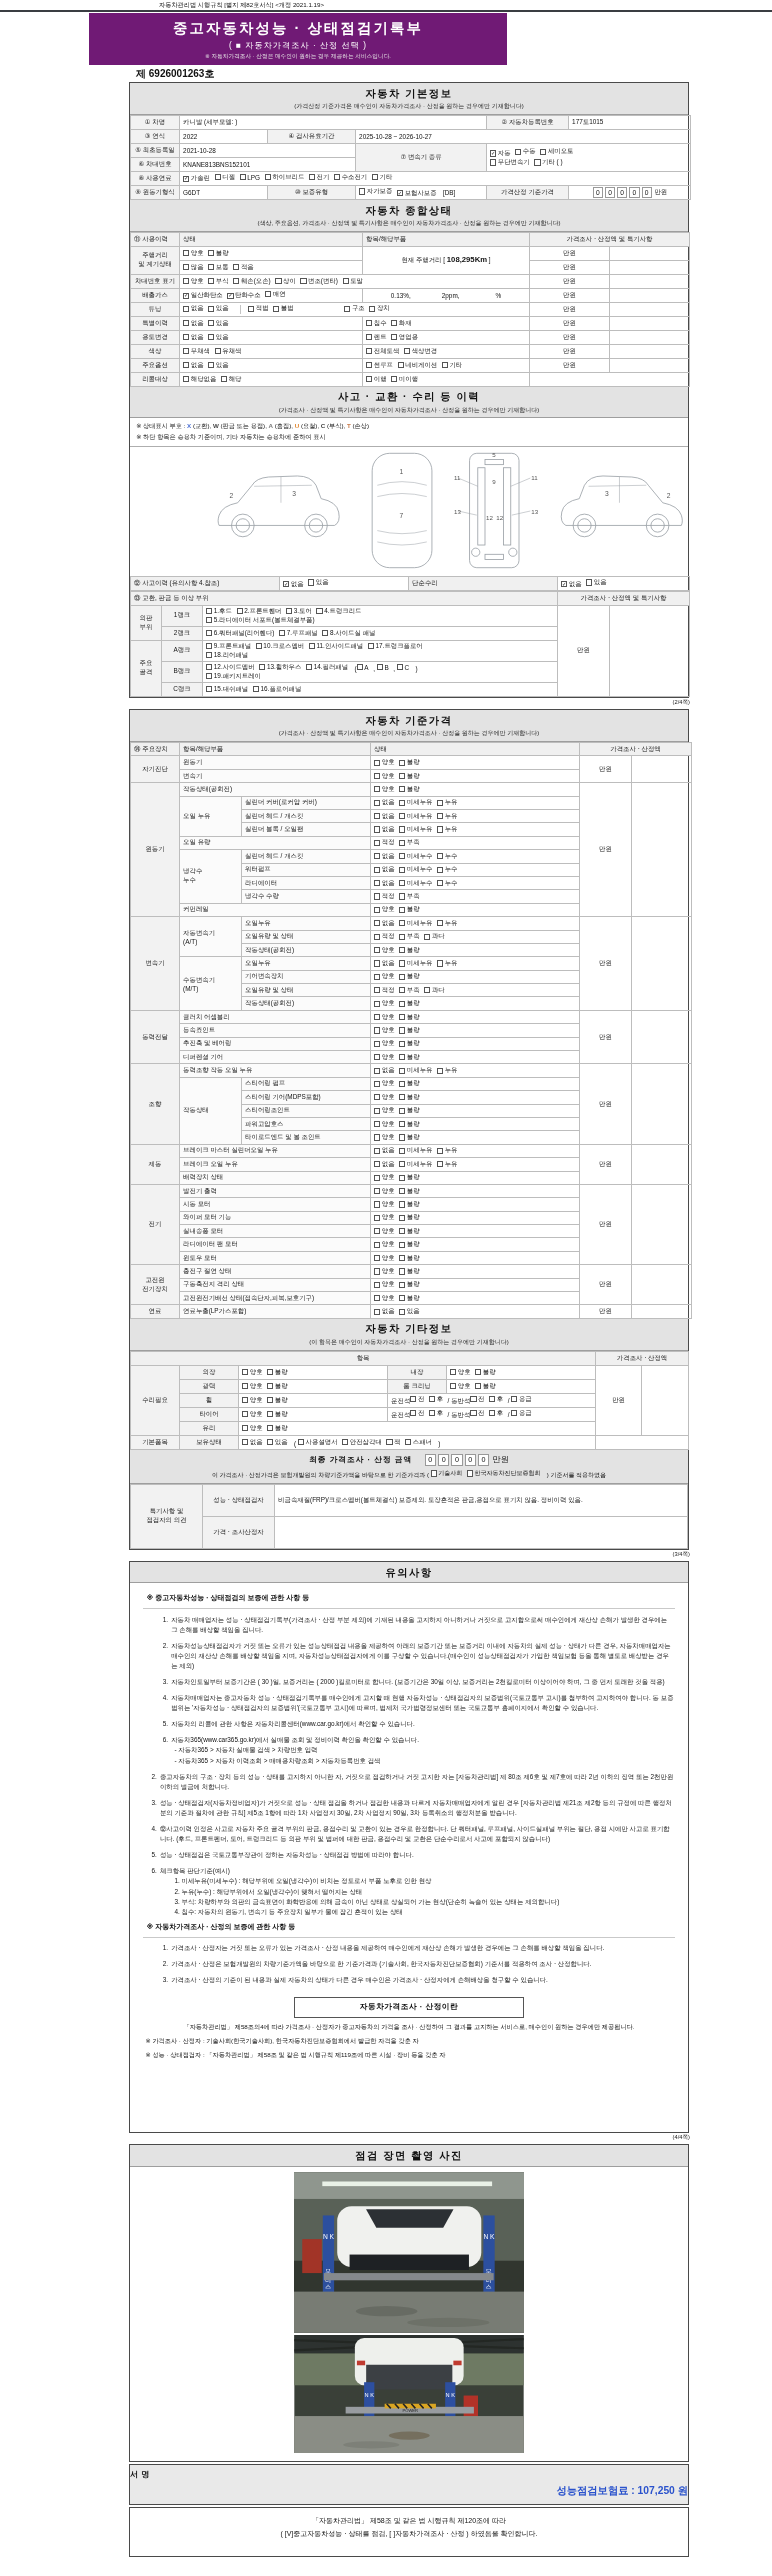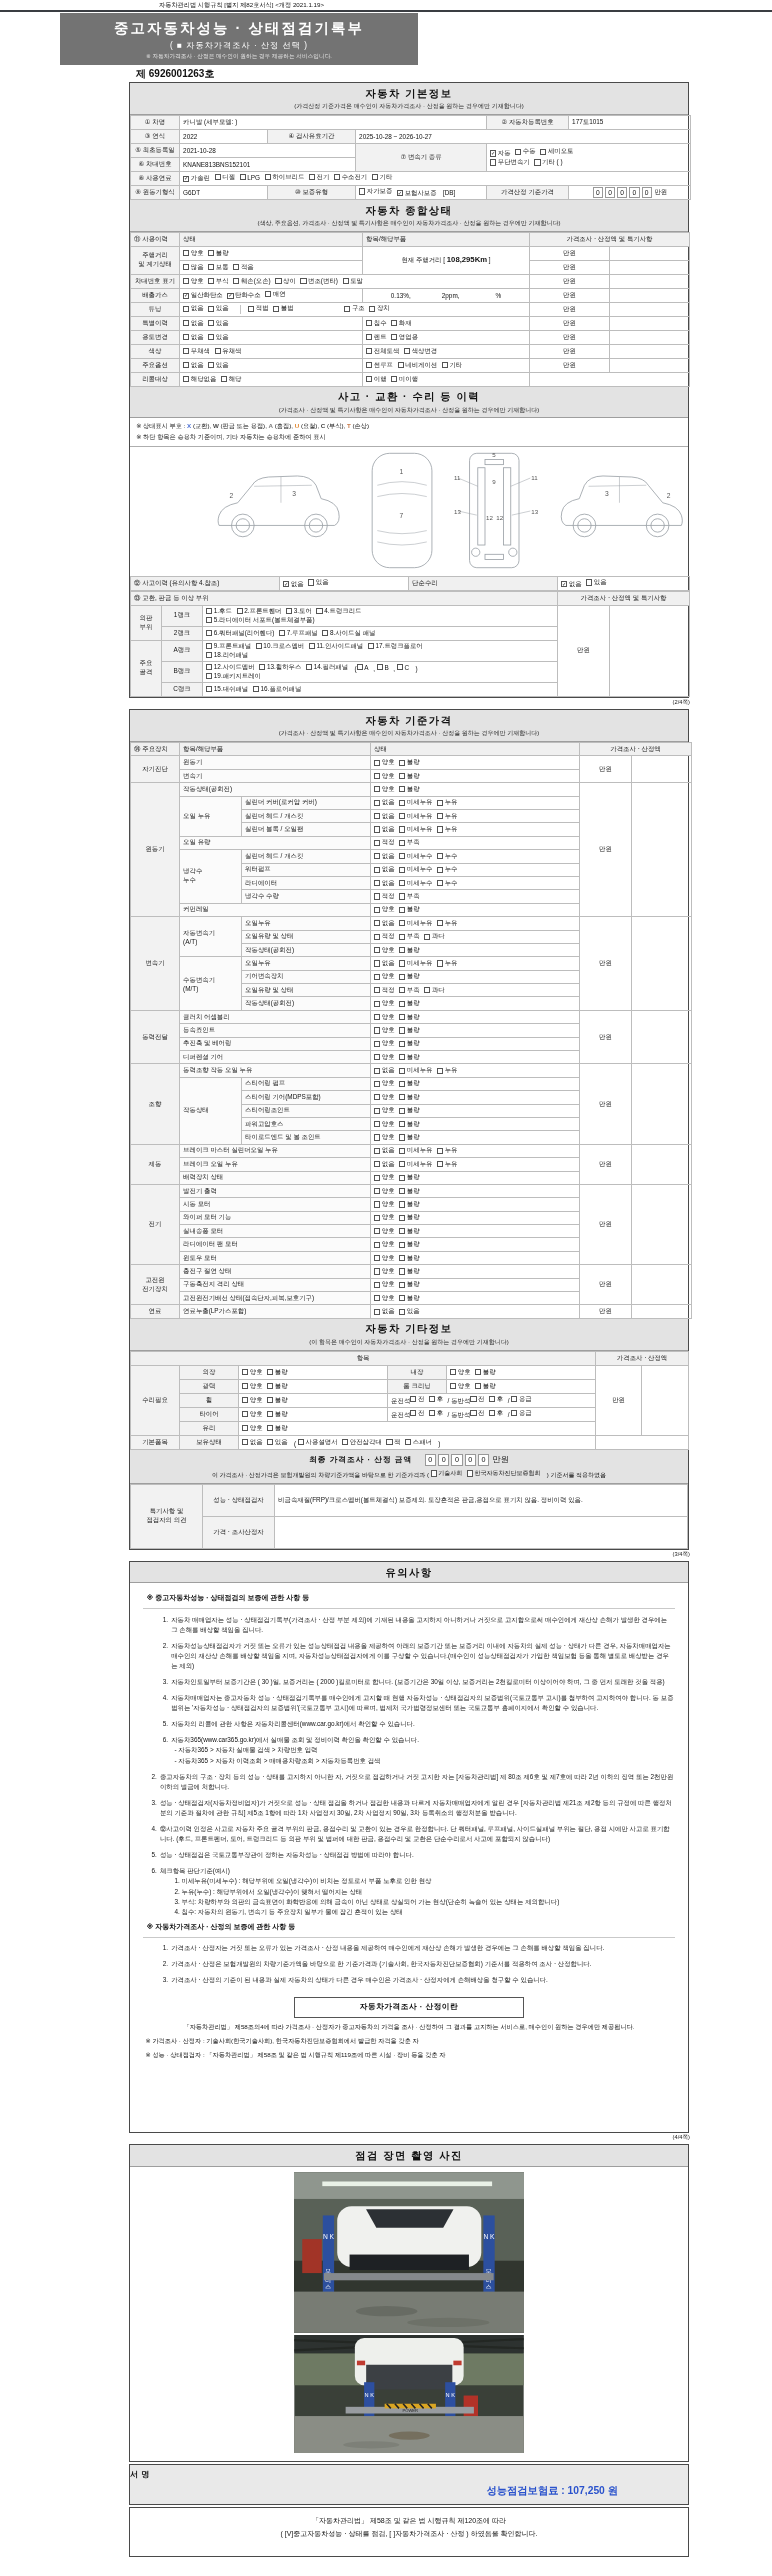--- a/index.html
+++ b/index.html
@@ -1,21 +1,21 @@
 <!DOCTYPE html>
 <html style="font-size:8.2px"><head>
 <meta charset="utf-8">
 <style>
   html,body{margin:0;padding:0;}
   body{width:773px;height:2576px;overflow:hidden;background:#fff;
        font-family:"Liberation Sans","DejaVu Sans",sans-serif;color:#111;}
   .top-label{position:absolute;left:159px;top:1px;font-size:6.2px;color:#111;}
   .top-rule{position:absolute;left:0;top:9.8px;width:773px;height:2.1px;background:#3a3d42;}
   .sheet{position:absolute;left:0;top:13.4px;width:773px;}
-  .title-band{margin-left:60px;width:358px;background:#737373;color:#fff;text-align:center;padding:5.2px 0 4.1px;}
+  .title-band{margin-left:89px;width:418px;background:#701a75;color:#fff;text-align:center;padding:5.2px 0 4.1px;}
   .title-band .t1{font-size:14.4px;font-weight:bold;letter-spacing:2.1px;}
   .title-band .t2{font-size:8.2px;font-weight:normal;margin-top:2.1px;letter-spacing:1px;}
   .title-band .t3{font-size:5.7px;margin-top:2.1px;color:#e8e8e8;}
   .docno{margin-left:136px;font-size:10px;font-weight:bold;padding:2.1px 0 1px;}
   .page-box{margin-left:129px;width:560px;border:1px solid #4a4a4a;background:#fff;box-sizing:border-box;}
   .sec-head{background:#e3e3e3;text-align:center;padding:3.6px 0 2.6px;border-bottom:0.5px solid #9e9e9e;}
   .sec-title{font-size:10.3px;font-weight:bold;letter-spacing:1.5px;}
   .sec-note{font-size:6px;margin-top:1.5px;color:#222;}
   table.tbl{width:100%;border-collapse:collapse;table-layout:fixed;}
   table.tbl td{border:0.5px solid #bdbdbd;font-size:6.4px;padding:1px 3.1px;vertical-align:middle;color:#111;
@@ -47,21 +47,21 @@
   .n-sub{margin-left:31px;font-size:6.4px;line-height:1.6;}
   .n-box{width:222px;margin:11.3px auto 4.1px;border:1px solid #555;text-align:center;padding:4.6px 3.1px;
          font-size:7.7px;font-weight:bold;letter-spacing:0.5px;}
   .n-desc{text-align:center;font-size:6.2px;line-height:1.6;margin:2.1px 15.5px;}
   .n-note{font-size:6.2px;margin:4.1px 2.1px 0;line-height:1.6;}
   .photos-body{padding:5.2px 0 6.2px;text-align:center;}
   .photo{display:block;margin:0 auto 2.1px;}
   .sign-box{margin-left:129px;width:560px;border:1px solid #4a4a4a;background:#e9e9e9;box-sizing:border-box;
             margin-top:2.1px;padding:4.1px 0 5.2px;}
   .sign-title{font-size:8.2px;font-weight:bold;letter-spacing:3.1px;}
-  .sign-fee{text-align:right;padding-right:70px;font-size:10.3px;font-weight:bold;color:#2a52cc;margin-top:4.1px;}
+  .sign-fee{text-align:right;font-size:10.3px;font-weight:bold;color:#2a52cc;margin-top:4.1px;}
   .confirm-box{margin-left:129px;width:560px;border:1px solid #4a4a4a;box-sizing:border-box;margin-top:2.1px;
                padding:6.2px 0 15.5px;text-align:center;font-size:7px;line-height:1.9;}
   .amt-label{font-size:7.7px;font-weight:bold;letter-spacing:1px;margin-right:9.3px;}
   .final-band{background:#e3e3e3;border-bottom:0.5px solid #9e9e9e;padding:4.1px 0 3.1px;text-align:center;}
   .final-band .zbox{width:9.3px;height:10.8px;line-height:10.8px;font-size:7.2px;}
   .final-note{font-size:6px;margin-top:2.6px;}
   svg text{font-family:"Liberation Sans","DejaVu Sans",sans-serif;}
 </style>
 </head>
 <body>

